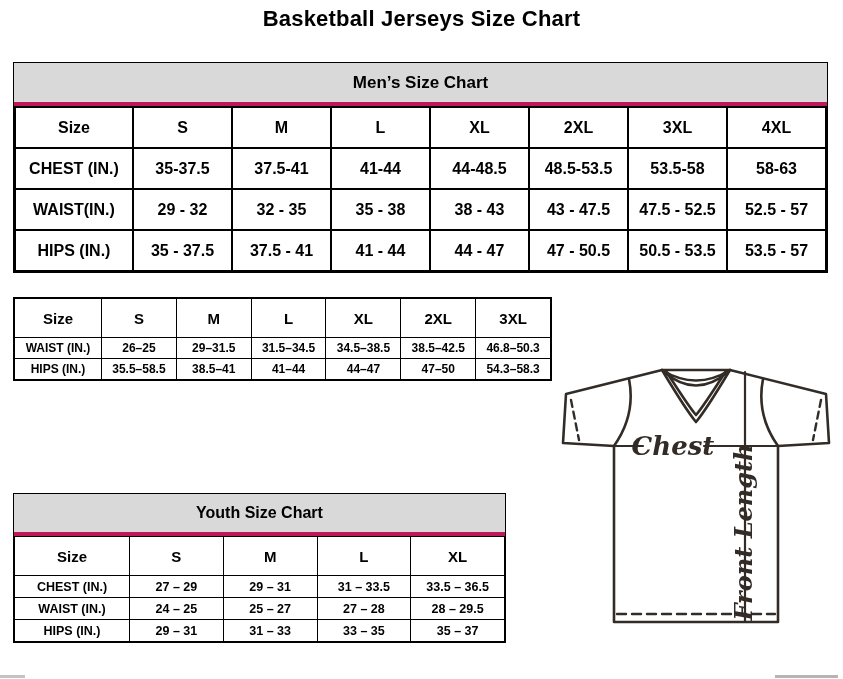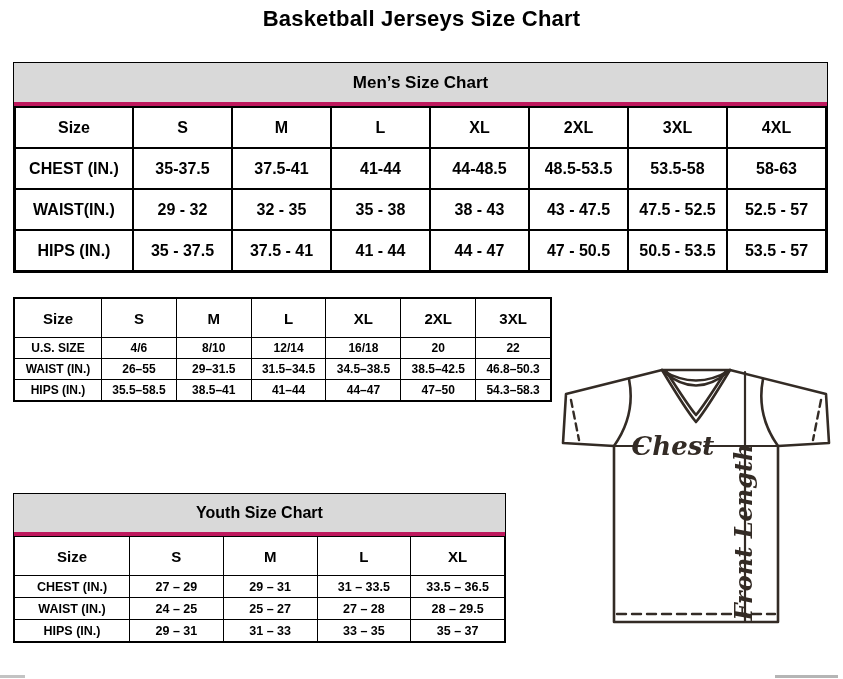--- a/index.html
+++ b/index.html
@@ -118,31 +118,22 @@
           <th>S</th>
           <th>M</th>
           <th>L</th>
           <th>XL</th>
           <th>2XL</th>
           <th>3XL</th>
         </tr>
       </thead>
       <tbody>
         <tr>
-          <th>U.S. SIZE</th>
-          <td>4/6</td>
-          <td>8/10</td>
-          <td>12/14</td>
-          <td>16/18</td>
-          <td>20</td>
-          <td>22</td>
-        </tr>
-        <tr>
           <th>WAIST (IN.)</th>
-          <td>26–55</td>
+          <td>26–25</td>
           <td>29–31.5</td>
           <td>31.5–34.5</td>
           <td>34.5–38.5</td>
           <td>38.5–42.5</td>
           <td>46.8–50.3</td>
         </tr>
         <tr>
           <th>HIPS (IN.)</th>
           <td>35.5–58.5</td>
           <td>38.5–41</td>

